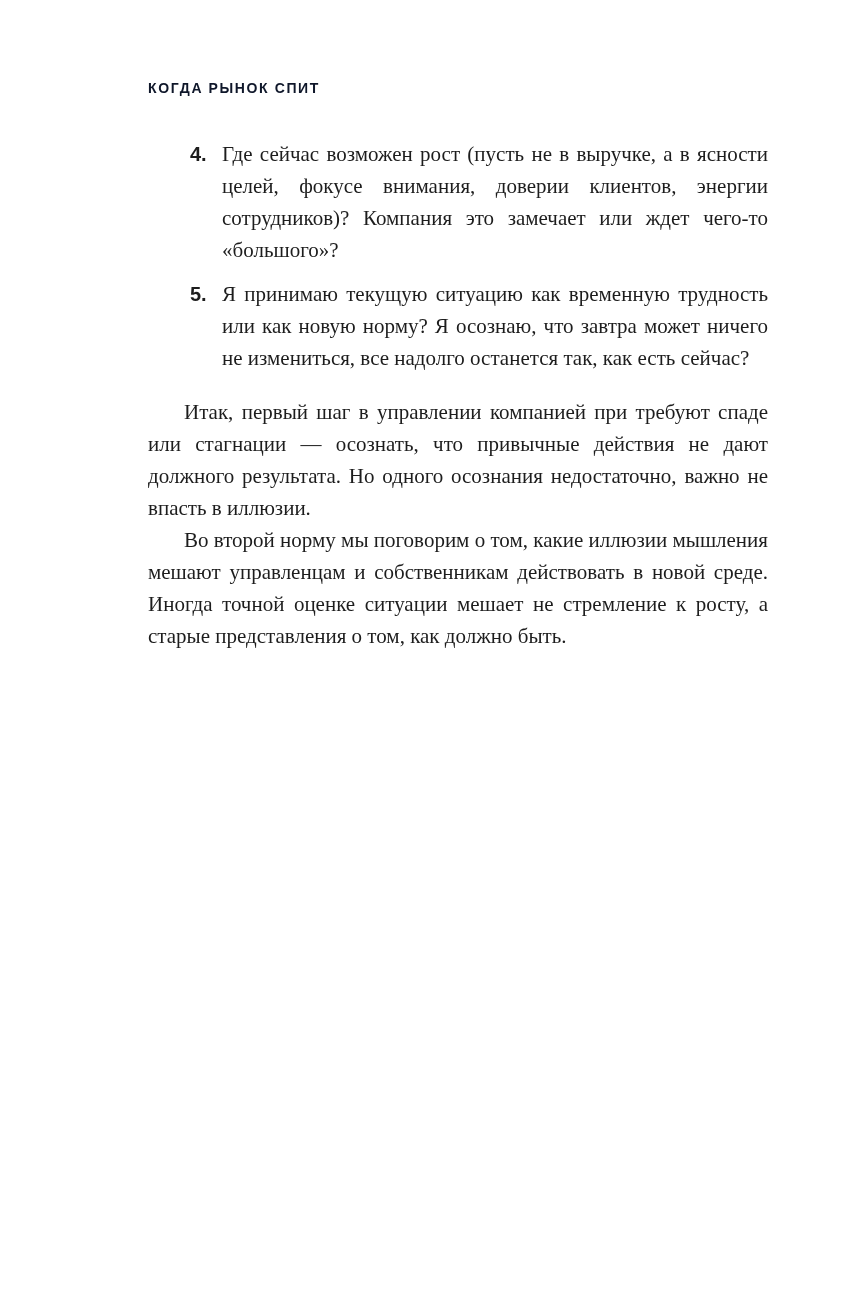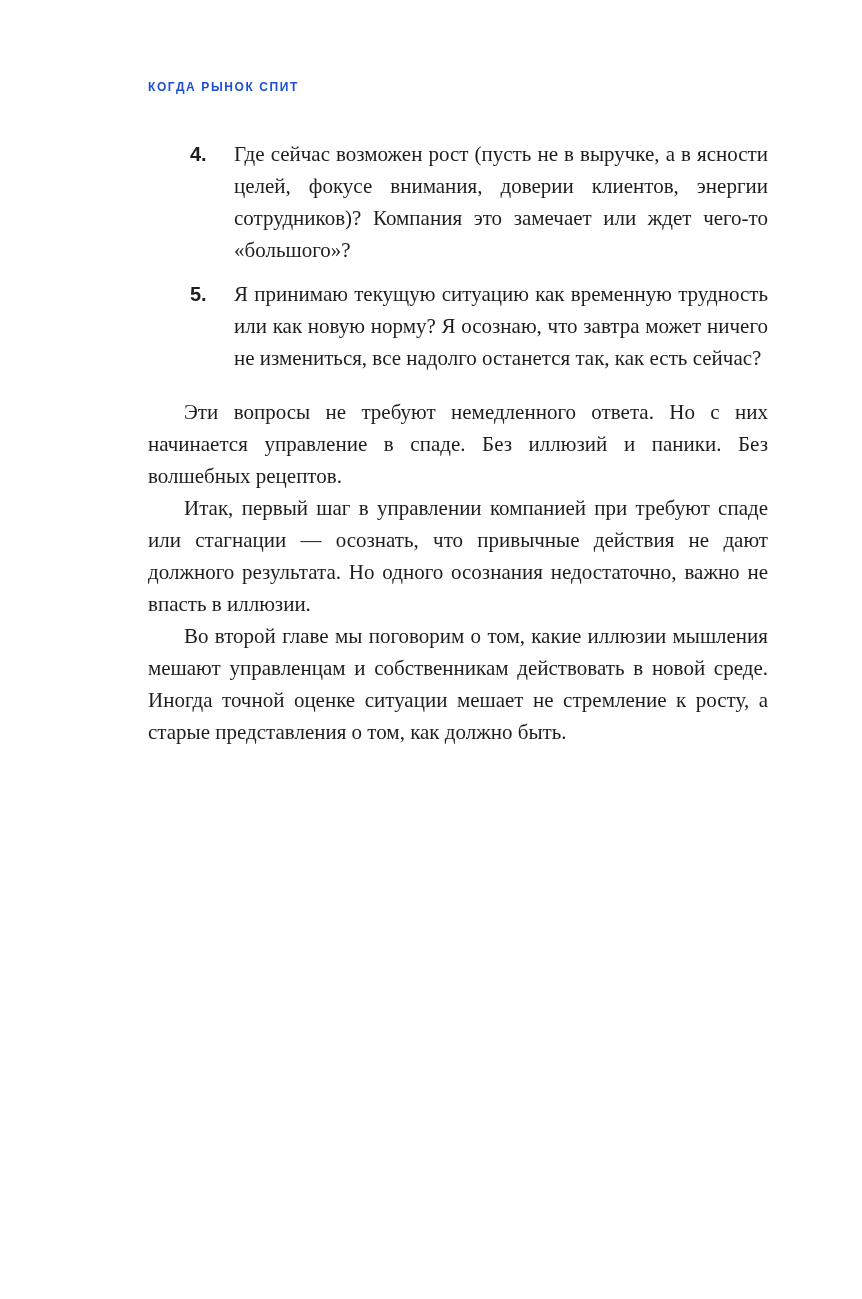--- a/index.html
+++ b/index.html
@@ -16,24 +16,24 @@
       color: #1d1d1d;
       font-family: "Liberation Serif", serif;
       overflow: hidden;
     }
 
     .running-header {
       position: absolute;
       top: 80px;
       left: 148px;
       font-family: "Liberation Sans", sans-serif;
-      font-size: 12px;
+      font-size: 14px;
       font-weight: bold;
       letter-spacing: 1.6px;
-      color: #1d4ed8;
+      color: #0f172a;
       text-transform: uppercase;
     }
 
     .content {
       position: absolute;
       top: 138px;
       left: 148px;
       width: 620px;
       font-size: 21px;
       line-height: 32px;
@@ -55,21 +55,20 @@
       font-weight: bold;
       font-size: 20px;
       line-height: 32px;
       color: #1d1d1d;
     }
 
     .question-text {
       flex: 1 1 auto;
       text-align: justify;
       hyphens: auto;
-      margin-left: 12px;
       -webkit-hyphens: auto;
     }
 
     .body-paragraphs {
       margin-top: 22px;
     }
 
     .body-paragraphs p {
       text-align: justify;
       text-indent: 36px;
@@ -94,20 +93,19 @@
       </div>
 
       <div class="question-item">
         <span class="question-number">5.</span>
         <span class="question-text">Я принимаю текущую ситуацию как временную трудность или как новую норму? Я осознаю, что завтра может ничего не измениться, все надолго останется так, как есть сейчас?</span>
       </div>
 
     </div>
 
     <div class="body-paragraphs">
-      <p>Эти вопросы не требуют немедленного ответа. Но с них начинается управление в спаде. Без иллюзий и паники. Без волшебных рецептов.</p>
       <p>Итак, первый шаг в управлении компанией при требуют спаде или стагнации — осознать, что привычные действия не дают должного результата. Но одного осознания недостаточно, важно не впасть в иллюзии.</p>
-      <p>Во второй главе мы поговорим о том, какие иллюзии мышления мешают управленцам и собственникам действовать в новой среде. Иногда точной оценке ситуации мешает не стремление к росту, а старые представления о том, как должно быть.</p>
+      <p>Во второй норму мы поговорим о том, какие иллюзии мышления мешают управленцам и собственникам действовать в новой среде. Иногда точной оценке ситуации мешает не стремление к росту, а старые представления о том, как должно быть.</p>
     </div>
 
   </div>
 
 </div>
 
 </body></html>

